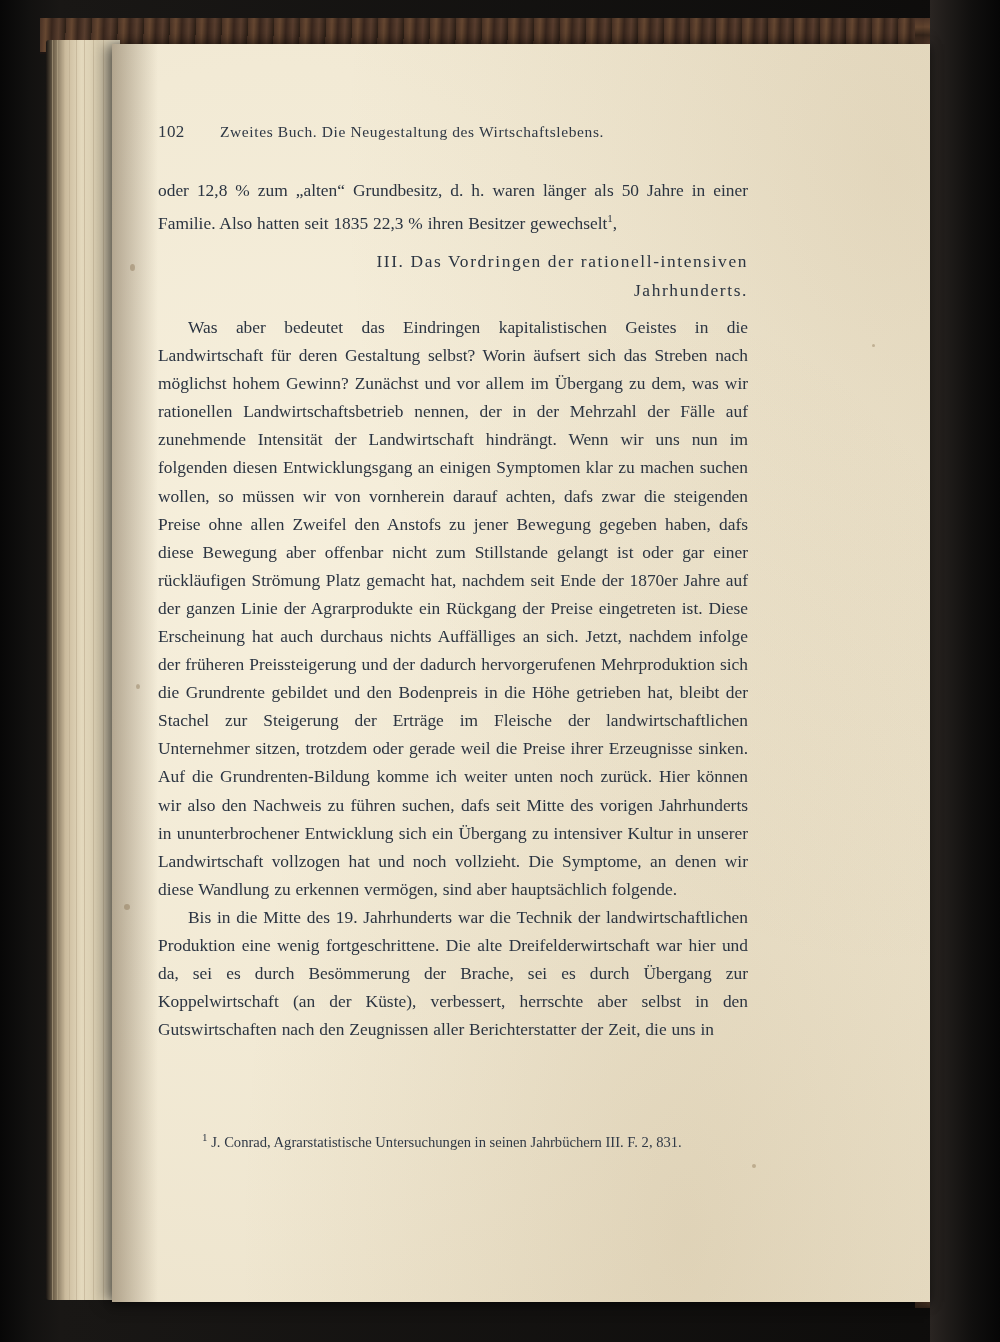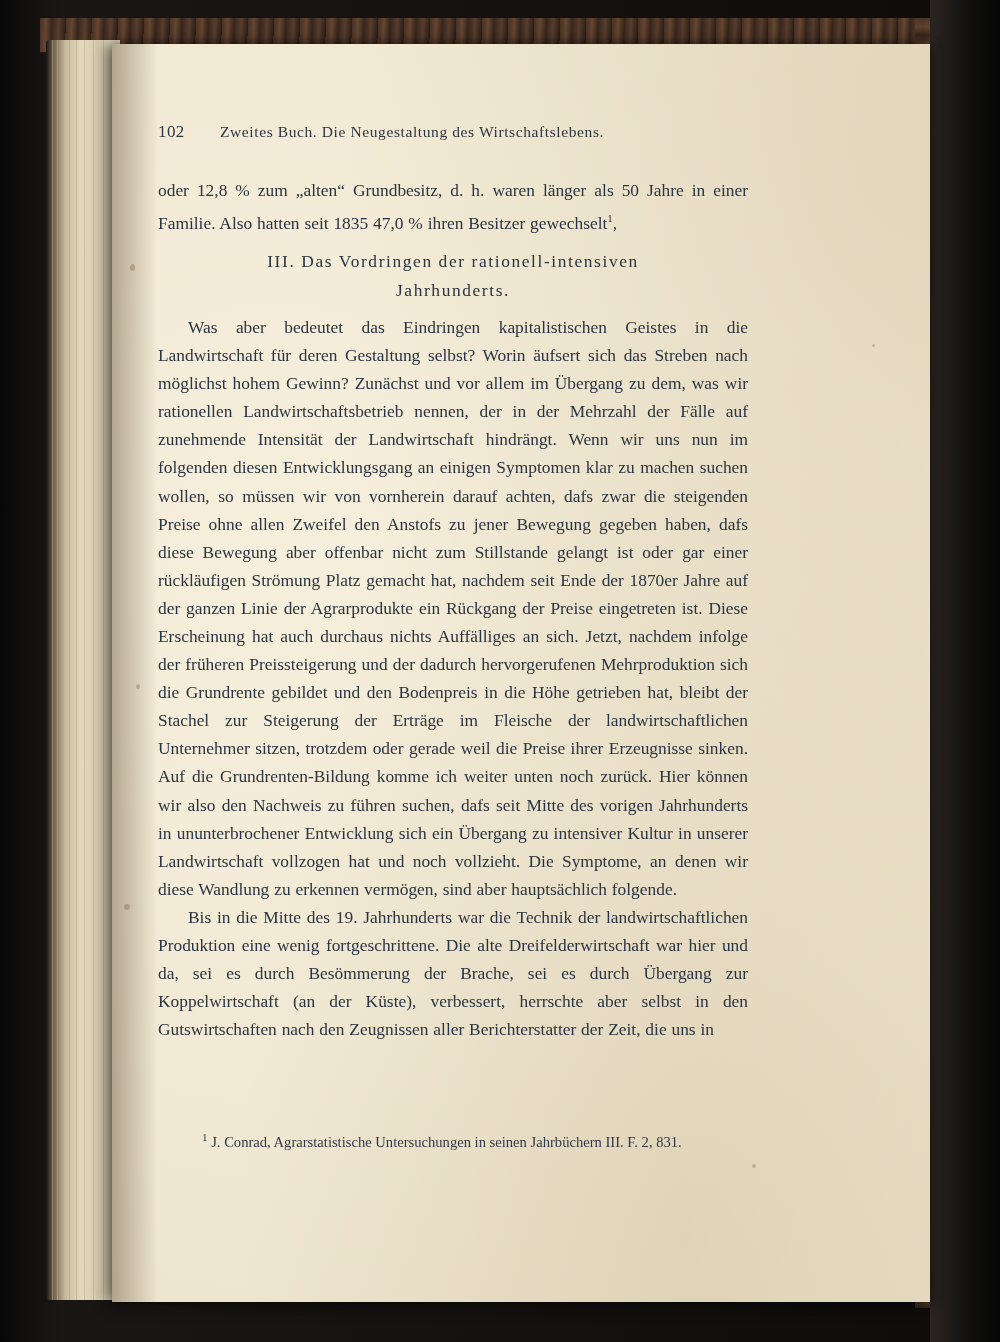--- a/index.html
+++ b/index.html
@@ -136,21 +136,21 @@
     text-justify: inter-word;
     margin: 0 0 0 0;
     color: #2b3441;
     word-spacing: .5px;
   }
   p.body.indent { text-indent: 30px; }
 
   h2.section {
     font-size: 17.4px;
     font-weight: normal;
-    text-align: center;
+    text-align: right;
     letter-spacing: 1.6px;
     line-height: 29px;
     margin: 10px 0 8px 0;
     color: #2b3441;
   }
 
   sup.fn { font-size: 11px; vertical-align: super; }
 
   
   #footnote {
@@ -201,21 +201,21 @@
     <div class="speck" style="left:760px; top:300px; width:3px;  height:3px;"></div>
     <div class="speck" style="left:640px; top:1120px;width:4px;  height:4px;"></div>
   </div>
 
   <div id="text-block">
 
     <div class="running-head">
       <span class="folio">102</span><span class="rh-title">Zweites Buch.  Die Neugestaltung des Wirtschaftslebens.</span>
     </div>
 
-    <p class="body"><span>oder 12,8 % zum „alten“ Grundbesitz, d. h. waren länger als 50 Jahre in einer Familie.  Also hatten seit 1835 47,0 % ihren Besitzer gewechselt</span><sup class="fn">1</sup><span>,</span></p>
+    <p class="body"><span>oder 12,8 % zum „alten“ Grundbesitz, d. h. waren länger als 50 Jahre in einer Familie.  Also hatten seit 1835 22,3 % ihren Besitzer gewechselt</span><sup class="fn">1</sup><span>,</span></p>
 
     <h2 class="section">
       <span>III.  Das Vordringen der rationell-intensiven</span><br>
       <span>Jahrhunderts.</span>
     </h2>
 
     <p class="body indent">Was aber bedeutet das Eindringen kapitalistischen Geistes in die Landwirtschaft für deren Gestaltung selbst?  Worin äufsert sich das Streben nach möglichst hohem Gewinn?  Zunächst und vor allem im Übergang zu dem, was wir rationellen Landwirtschaftsbetrieb nennen, der in der Mehrzahl der Fälle auf zunehmende Intensität der Landwirtschaft hindrängt.  Wenn wir uns nun im folgenden diesen Entwicklungsgang an einigen Symptomen klar zu machen suchen wollen, so müssen wir von vornherein darauf achten, dafs zwar die steigenden Preise ohne allen Zweifel den Anstofs zu jener Bewegung gegeben haben, dafs diese Bewegung aber offenbar nicht zum Stillstande gelangt ist oder gar einer rückläufigen Strömung Platz gemacht hat, nachdem seit Ende der 1870er Jahre auf der ganzen Linie der Agrarprodukte ein Rückgang der Preise eingetreten ist.  Diese Erscheinung hat auch durchaus nichts Auffälliges an sich.  Jetzt, nachdem infolge der früheren Preissteigerung und der dadurch hervorgerufenen Mehrproduktion sich die Grundrente gebildet und den Bodenpreis in die Höhe getrieben hat, bleibt der Stachel zur Steigerung der Erträge im Fleische der landwirtschaftlichen Unternehmer sitzen, trotzdem oder gerade weil die Preise ihrer Erzeugnisse sinken.  Auf die Grundrenten-Bildung komme ich weiter unten noch zurück.  Hier können wir also den Nachweis zu führen suchen, dafs seit Mitte des vorigen Jahrhunderts in ununterbrochener Entwicklung sich ein Übergang zu intensiver Kultur in unserer Landwirtschaft vollzogen hat und noch vollzieht.  Die Symptome, an denen wir diese Wandlung zu erkennen vermögen, sind aber hauptsächlich folgende.</p>
 
     <p class="body indent">Bis in die Mitte des 19. Jahrhunderts war die Technik der landwirtschaftlichen Produktion eine wenig fortgeschrittene.  Die alte Dreifelderwirtschaft war hier und da, sei es durch Besömmerung der Brache, sei es durch Übergang zur Koppelwirtschaft (an der Küste), verbessert, herrschte aber selbst in den Gutswirtschaften nach den Zeugnissen aller Berichterstatter der Zeit, die uns in</p>
   </div>

